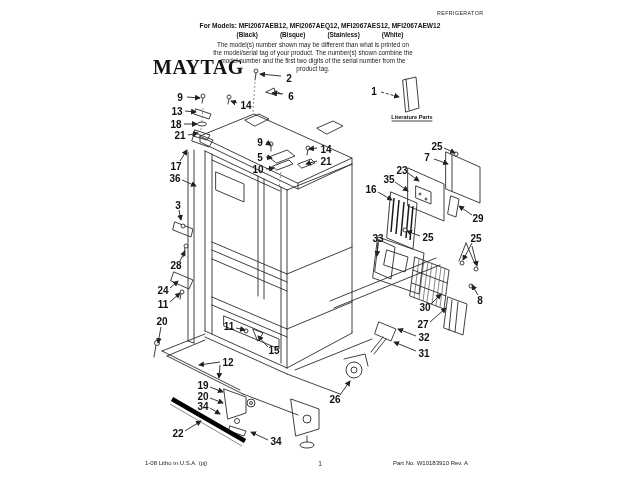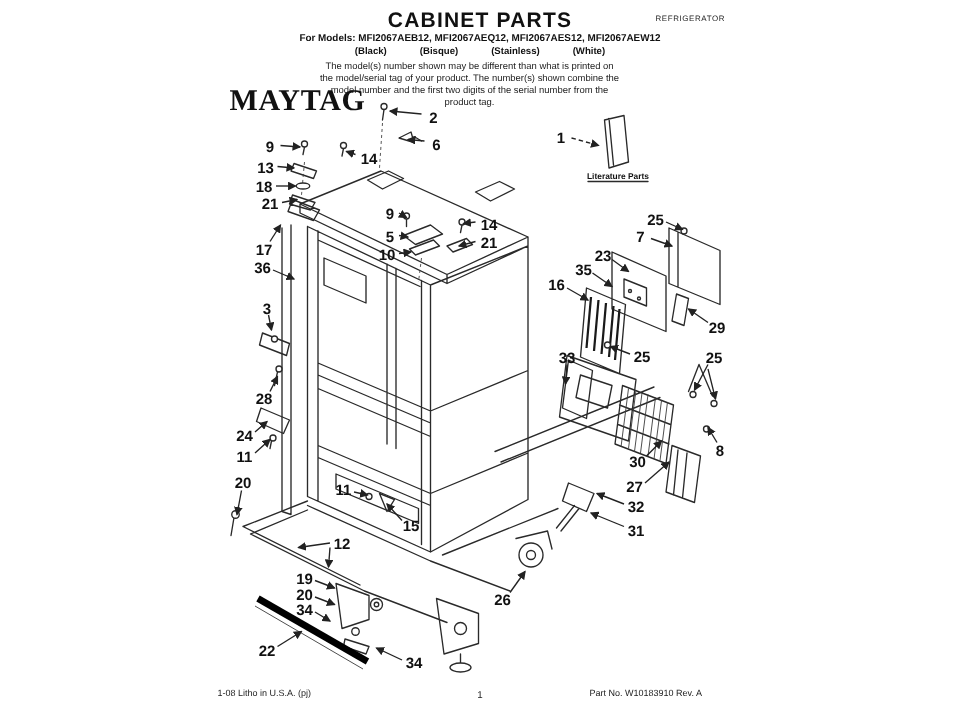--- a/index.html
+++ b/index.html
@@ -24,21 +24,20 @@
   .hw{fill:#ffffff;stroke:#2a2a2a;stroke-width:0.9;}
   .callout{font-family:"Liberation Sans",sans-serif;font-size:10px;font-weight:bold;fill:#111;}
   .leader{stroke:#222;stroke-width:0.9;fill:none;}
   .lit-label{font-family:"Liberation Sans",sans-serif;font-size:5.6px;font-weight:bold;fill:#111;text-anchor:middle;}
 </style>
 </head>
 <body>
 
 <div id="page">
 
-  <div id="title" class="abs">CABINET PARTS</div>
   <div id="doctype" class="abs">REFRIGERATOR</div>
   <div id="models" class="abs">For Models: MFI2067AEB12, MFI2067AEQ12, MFI2067AES12, MFI2067AEW12</div>
   <div id="colors" class="abs">
     <span>(Black)</span>
     <span>(Bisque)</span>
     <span>(Stainless)</span>
     <span>(White)</span>
   </div>
   <div id="note" class="abs">The model(s) number shown may be different than what is printed on the model/serial tag of your product. The number(s) shown combine the model number and the first two digits of the serial number from the product tag.</div>
   <div id="brand" class="abs">MAYTAG</div>

